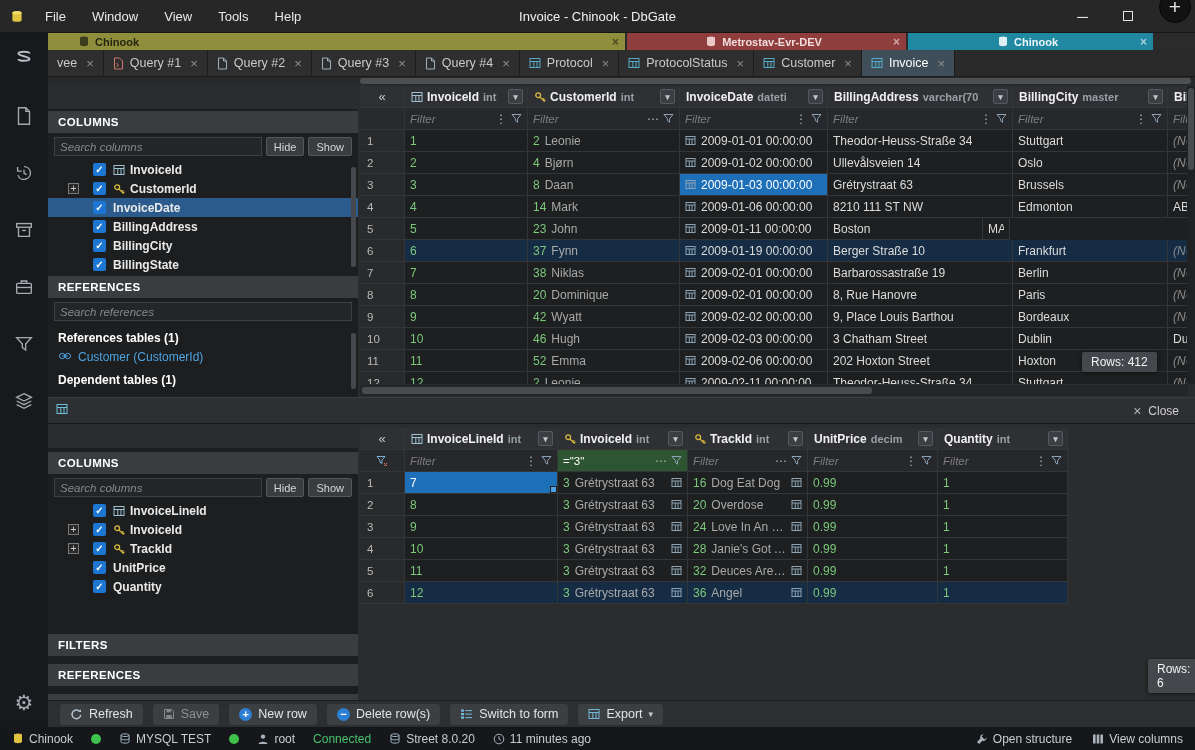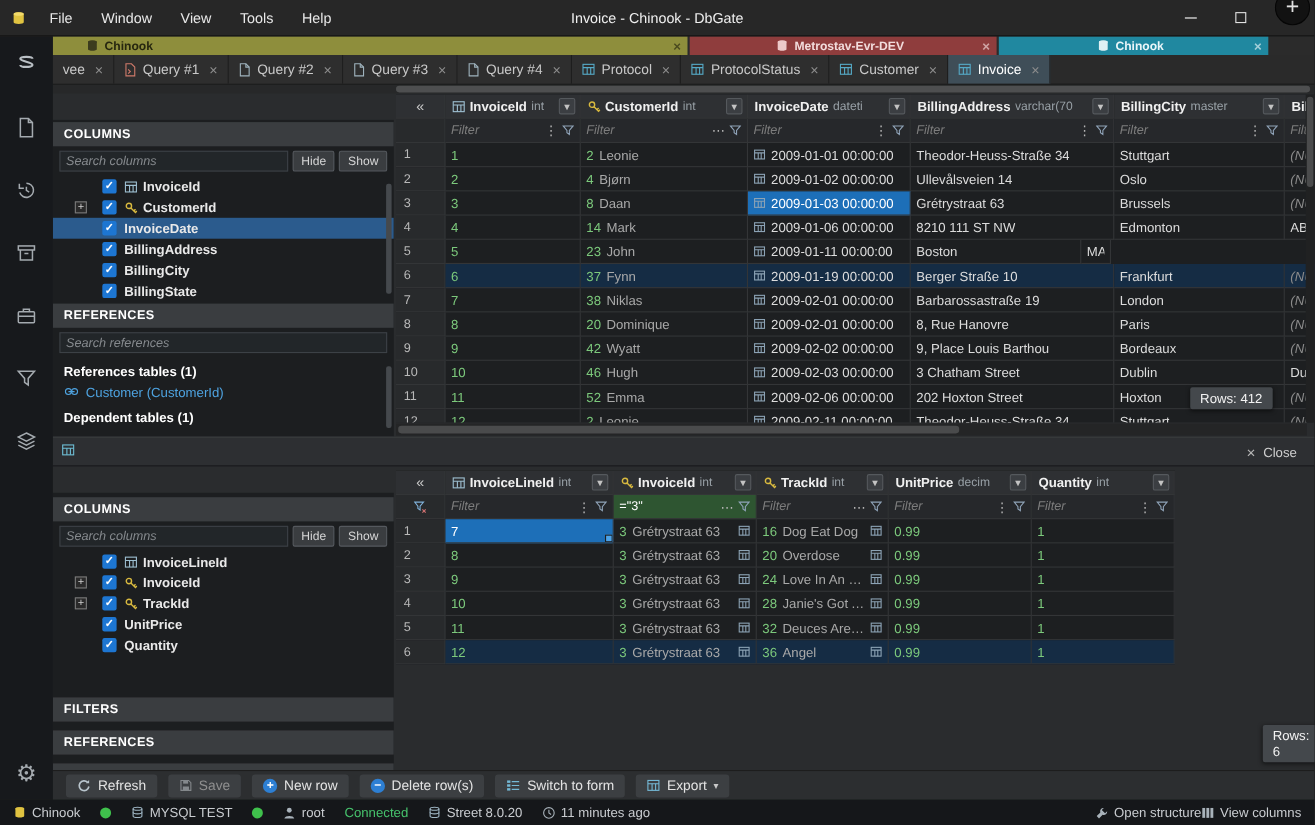--- a/index.html
+++ b/index.html
@@ -82,21 +82,21 @@
   .grid { position:absolute; background:#1d1f21; overflow:hidden; z-index:2; }
   #top-grid { top:86px; left:360px; width:835px; height:298px; }
   #bottom-grid { top:428px; left:360px; width:708px; height:176px; }
   .g-row { display:flex; }
   .g-cell { flex:none; border-right:1px solid #333537; border-bottom:1px solid #333537; height:22px;
     display:flex; align-items:center; overflow:hidden; position:relative; }
   .g-rowhdr { width:45px; background:#282a2c; color:#b9b9b9; padding-left:7px; font-size:11.5px; }
   .g-corner { justify-content:center; padding-left:0; color:#c8c8c8; font-size:13px; background:#2e3033; }
   .g-colhdr { background:#2e3033; font-weight:bold; color:#f0f0f0; padding:0 4px 0 6px; gap:4px; font-size:12px; }
   .ch-name { white-space:nowrap; }
-  .ch-type { color:#98a0a6; font-weight:normal; font-size:11px; flex:1; overflow:hidden; white-space:nowrap; }
+  .ch-type { color:#98a0a6; font-weight:bold; font-size:11px; flex:1; overflow:hidden; white-space:nowrap; }
   .ch-dd { width:15px; height:15px; background:#3b3e42; border:1px solid #55595d; border-radius:2px;
     color:#c3c3c3; font-size:9px; display:flex; align-items:center; justify-content:center; flex:none; }
   .ch-icon { display:flex; flex:none; }
   .g-fcorner { justify-content:center; padding-left:0; background:#282a2c; }
   .g-fcell { background:#26282b; padding:0 5px; gap:4px; }
   .g-fcell.active { background:#2e5531; }
   .fph { color:#7d7d7d; font-style:italic; flex:1; font-size:11.5px; white-space:nowrap; overflow:hidden; }
   .fval { flex:1; color:#fff; font-size:11.5px; white-space:nowrap; overflow:hidden; }
   .fdots { color:#b5b5b5; width:12px; text-align:center; flex:none; font-size:12px; }
   .ffun, .ffo { flex:none; display:flex; }
@@ -138,21 +138,21 @@
   .tbtn.disabled { color:#8f8f8f; }
   .tb-ic { display:flex; }
   .circ { width:13px; height:13px; border-radius:50%; background:#2d7fd3; color:#fff; font-size:11px;
     line-height:12px; text-align:center; display:block; font-weight:bold; }
   .caret { font-size:9px; color:#c9c9c9; }
 
   
   #statusbar { position:absolute; left:0; right:0; bottom:0; height:23px; background:#15171a;
     display:flex; align-items:center; padding:0 12px; gap:18px; font-size:12px; color:#c9ccd0; z-index:25; }
   .sb-item { display:flex; align-items:center; gap:5px; white-space:nowrap; }
-  .sb-right { margin-left:auto; display:flex; }
+  .sb-right { margin-left:auto; display:flex; gap:20px; }
   .dot { width:10px; height:10px; border-radius:50%; background:#3fc14c; display:block; }
 </style>
 </head>
 <body>
 
 <div id="app">
 
   <header id="titlebar">
     <span class="app-icon">
       <svg width="14" height="15" viewBox="0 0 12 13">
@@ -723,21 +723,21 @@
               <line x1="4.3" y1="4" x2="4.3" y2="9.5" stroke="#8ca3b5"></line>
               <line x1="7" y1="4" x2="7" y2="9.5" stroke="#8ca3b5"></line>
             </svg>
           </span>
           <span class="v-date">2009-02-01 00:00:00</span>
         </div>
         <div class="g-cell g-dcell" style="width:185px">
           <span class="v-text">Barbarossastraße 19</span>
         </div>
         <div class="g-cell g-dcell" style="width:155px">
-          <span class="v-text">London</span>
+          <span class="v-text">Berlin</span>
         </div>
         <div class="g-cell g-dcell" style="width:27px">
           <span class="v-null">(NULL)</span>
         </div>
       </div>
       <div class="g-row g-datarow">
         <div class="g-cell g-rowhdr">8</div>
         <div class="g-cell g-dcell" style="width:123px">
           <span class="v-num">8</span>
         </div>

